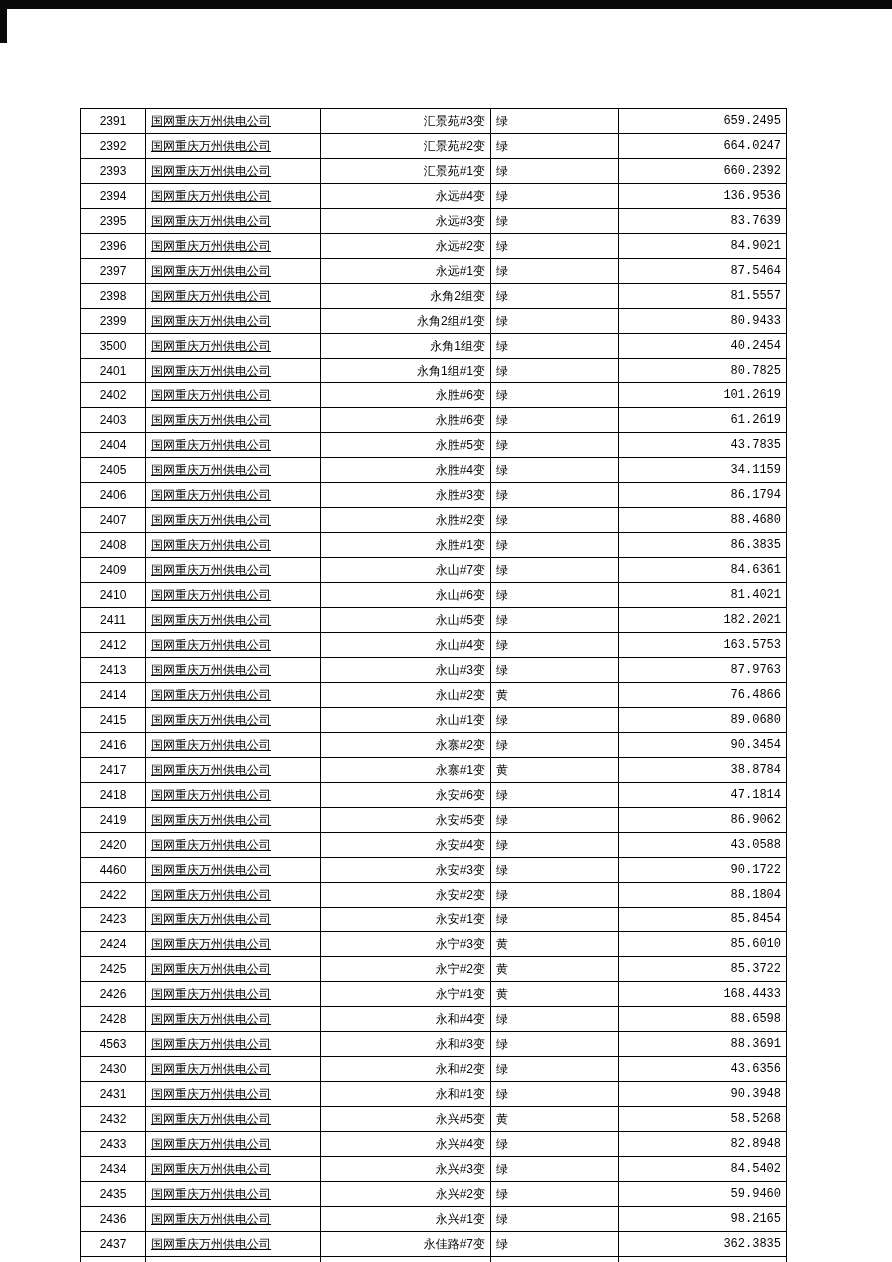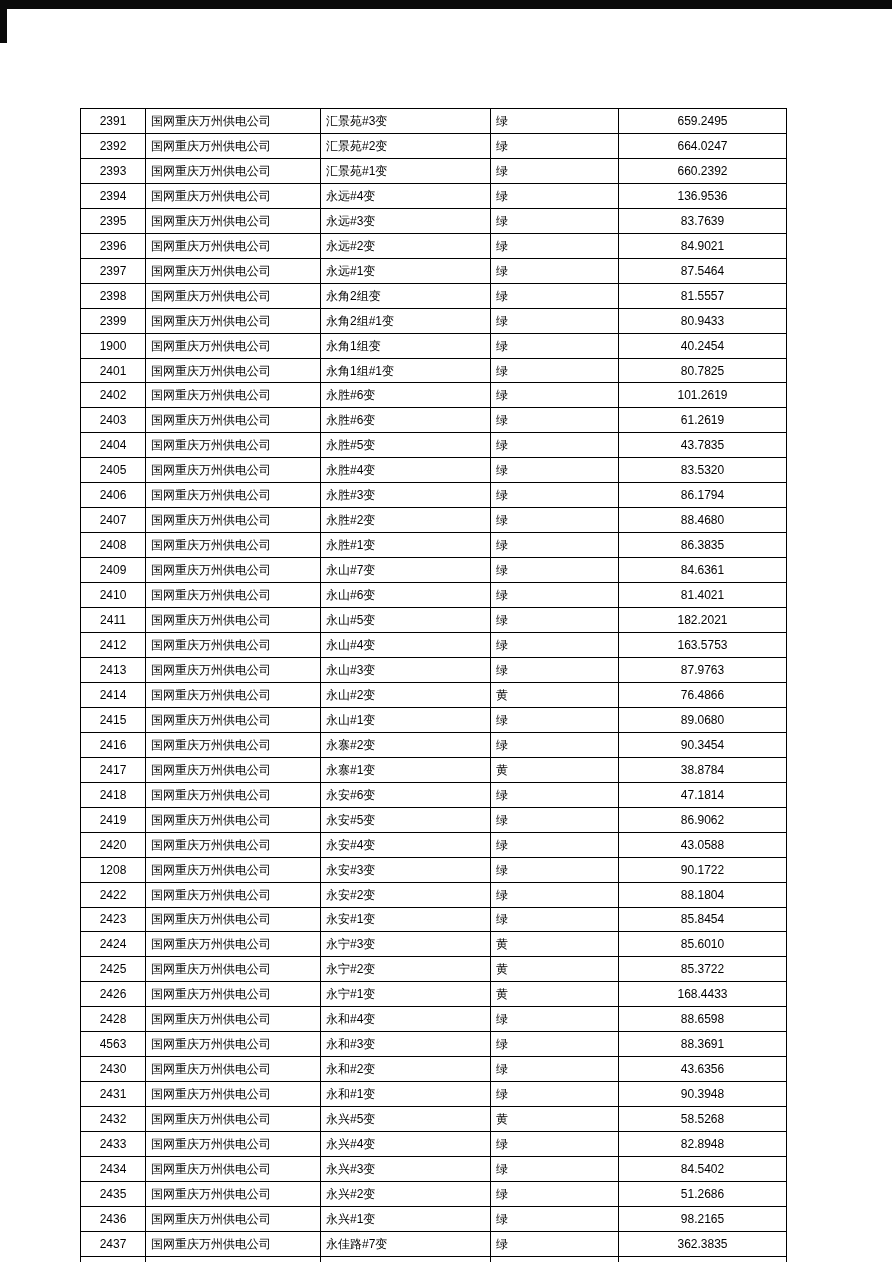--- a/index.html
+++ b/index.html
@@ -44,24 +44,24 @@
     line-height: 1;
   }
   .data-table td {
     border: 1px solid #000;
     padding: 0 5px;
     overflow: hidden;
     white-space: nowrap;
     vertical-align: middle;
   }
   .c-id    { text-align: center; padding: 0; }
-  .c-company { text-align: left; }
-  .c-station { text-align: left; margin-left: 21px; }
+  .c-company { text-align: left; text-decoration: underline; }
+  .c-station { text-align: right; margin-left: 21px; }
   .c-status  { text-align: left; }
-  .c-value   { text-align: center; }
+  .c-value   { text-align: right; font-family: Liberation Mono, monospace; }
 </style>
 </head>
 <body>
 
 <div class="page">
   <div class="scan-bar-top"></div>
   <div class="scan-bar-left"></div>
 
   <table class="data-table">
     <colgroup>
@@ -129,21 +129,21 @@
     <td class="c-value">81.5557</td>
   </tr>
         <tr>
     <td class="c-id">2399</td>
     <td class="c-company">国网重庆万州供电公司</td>
     <td class="c-station">永角2组#1变</td>
     <td class="c-status">绿</td>
     <td class="c-value">80.9433</td>
   </tr>
         <tr>
-    <td class="c-id">1900</td>
+    <td class="c-id">3500</td>
     <td class="c-company">国网重庆万州供电公司</td>
     <td class="c-station">永角1组变</td>
     <td class="c-status">绿</td>
     <td class="c-value">40.2454</td>
   </tr>
         <tr>
     <td class="c-id">2401</td>
     <td class="c-company">国网重庆万州供电公司</td>
     <td class="c-station">永角1组#1变</td>
     <td class="c-status">绿</td>
@@ -168,21 +168,21 @@
     <td class="c-company">国网重庆万州供电公司</td>
     <td class="c-station">永胜#5变</td>
     <td class="c-status">绿</td>
     <td class="c-value">43.7835</td>
   </tr>
         <tr>
     <td class="c-id">2405</td>
     <td class="c-company">国网重庆万州供电公司</td>
     <td class="c-station">永胜#4变</td>
     <td class="c-status">绿</td>
-    <td class="c-value">83.5320</td>
+    <td class="c-value">34.1159</td>
   </tr>
         <tr>
     <td class="c-id">2406</td>
     <td class="c-company">国网重庆万州供电公司</td>
     <td class="c-station">永胜#3变</td>
     <td class="c-status">绿</td>
     <td class="c-value">86.1794</td>
   </tr>
         <tr>
     <td class="c-id">2407</td>
@@ -276,21 +276,21 @@
     <td class="c-value">86.9062</td>
   </tr>
         <tr>
     <td class="c-id">2420</td>
     <td class="c-company">国网重庆万州供电公司</td>
     <td class="c-station">永安#4变</td>
     <td class="c-status">绿</td>
     <td class="c-value">43.0588</td>
   </tr>
         <tr>
-    <td class="c-id">1208</td>
+    <td class="c-id">4460</td>
     <td class="c-company">国网重庆万州供电公司</td>
     <td class="c-station">永安#3变</td>
     <td class="c-status">绿</td>
     <td class="c-value">90.1722</td>
   </tr>
         <tr>
     <td class="c-id">2422</td>
     <td class="c-company">国网重庆万州供电公司</td>
     <td class="c-station">永安#2变</td>
     <td class="c-status">绿</td>
@@ -371,21 +371,21 @@
     <td class="c-company">国网重庆万州供电公司</td>
     <td class="c-station">永兴#3变</td>
     <td class="c-status">绿</td>
     <td class="c-value">84.5402</td>
   </tr>
         <tr>
     <td class="c-id">2435</td>
     <td class="c-company">国网重庆万州供电公司</td>
     <td class="c-station">永兴#2变</td>
     <td class="c-status">绿</td>
-    <td class="c-value">51.2686</td>
+    <td class="c-value">59.9460</td>
   </tr>
         <tr>
     <td class="c-id">2436</td>
     <td class="c-company">国网重庆万州供电公司</td>
     <td class="c-station">永兴#1变</td>
     <td class="c-status">绿</td>
     <td class="c-value">98.2165</td>
   </tr>
         <tr>
     <td class="c-id">2437</td>

